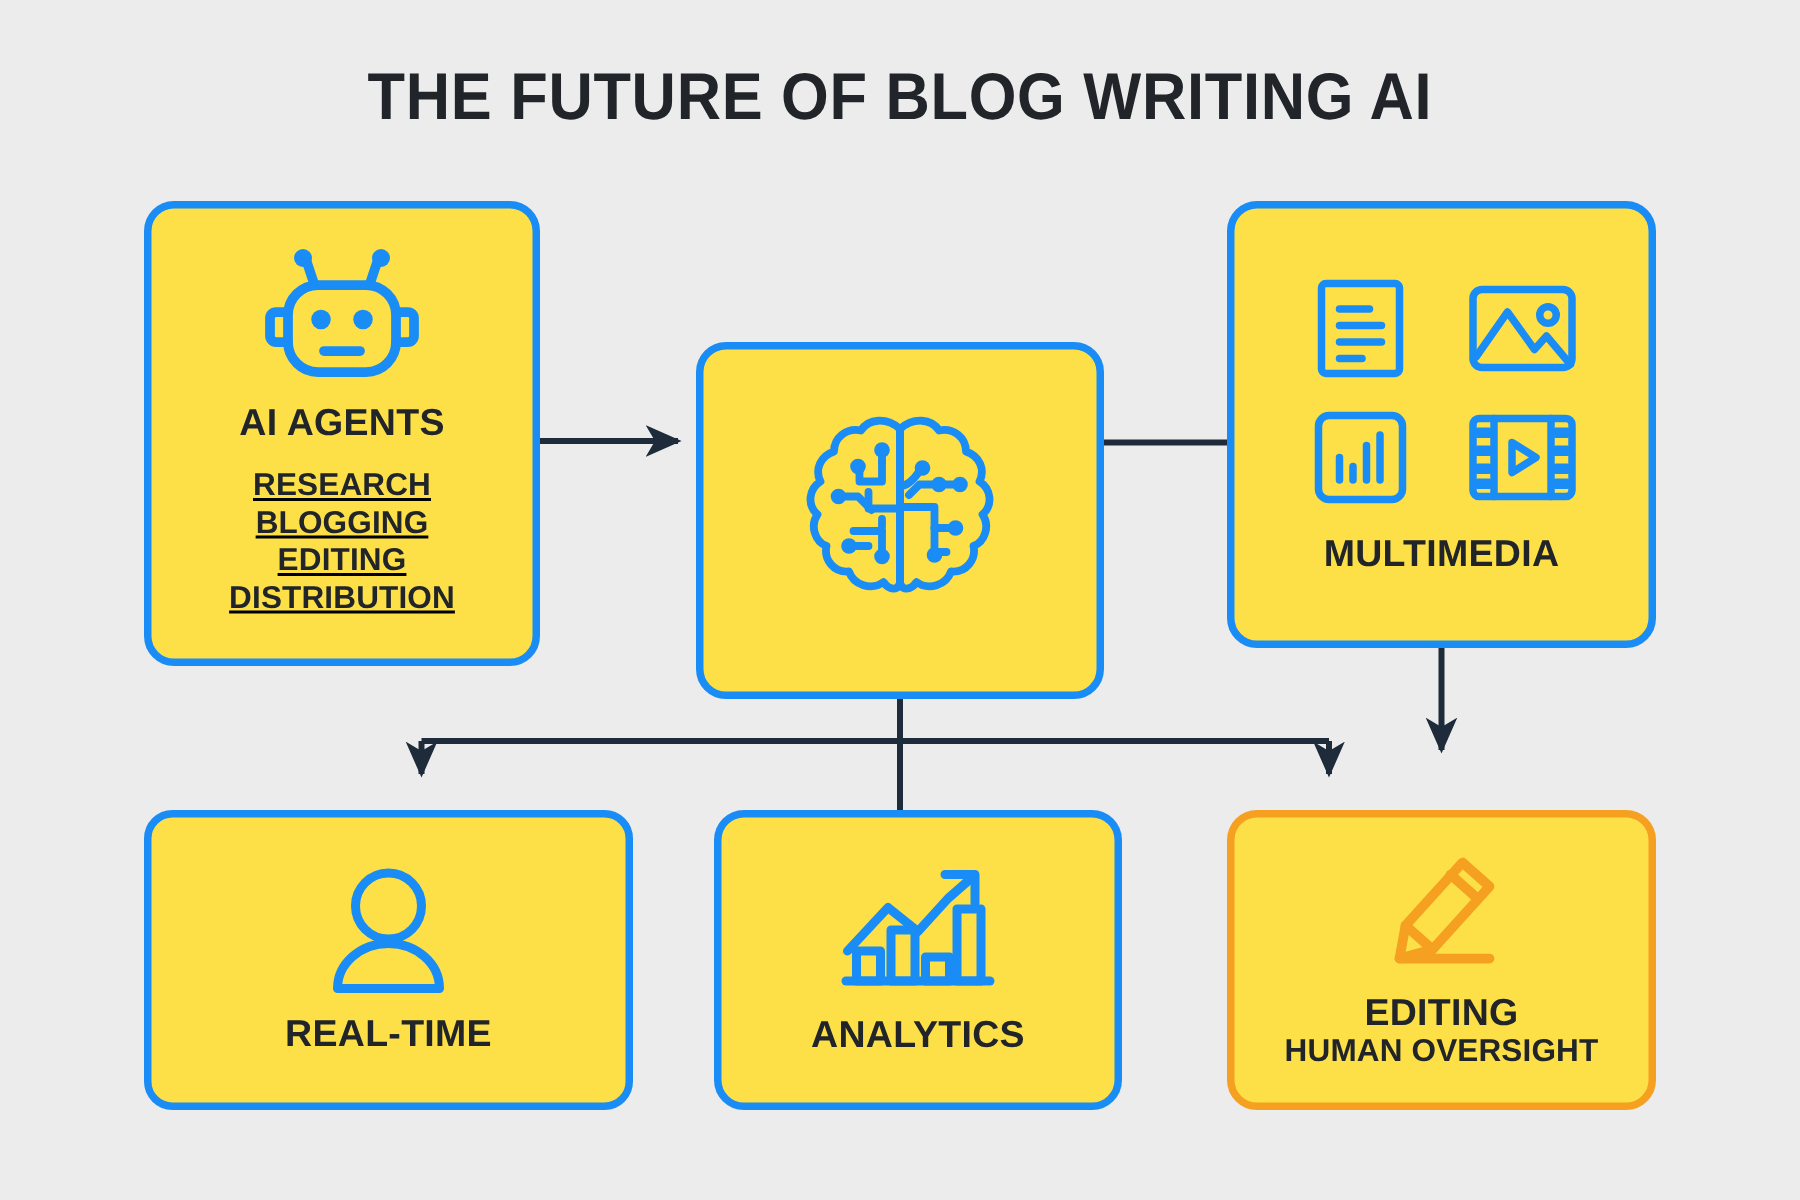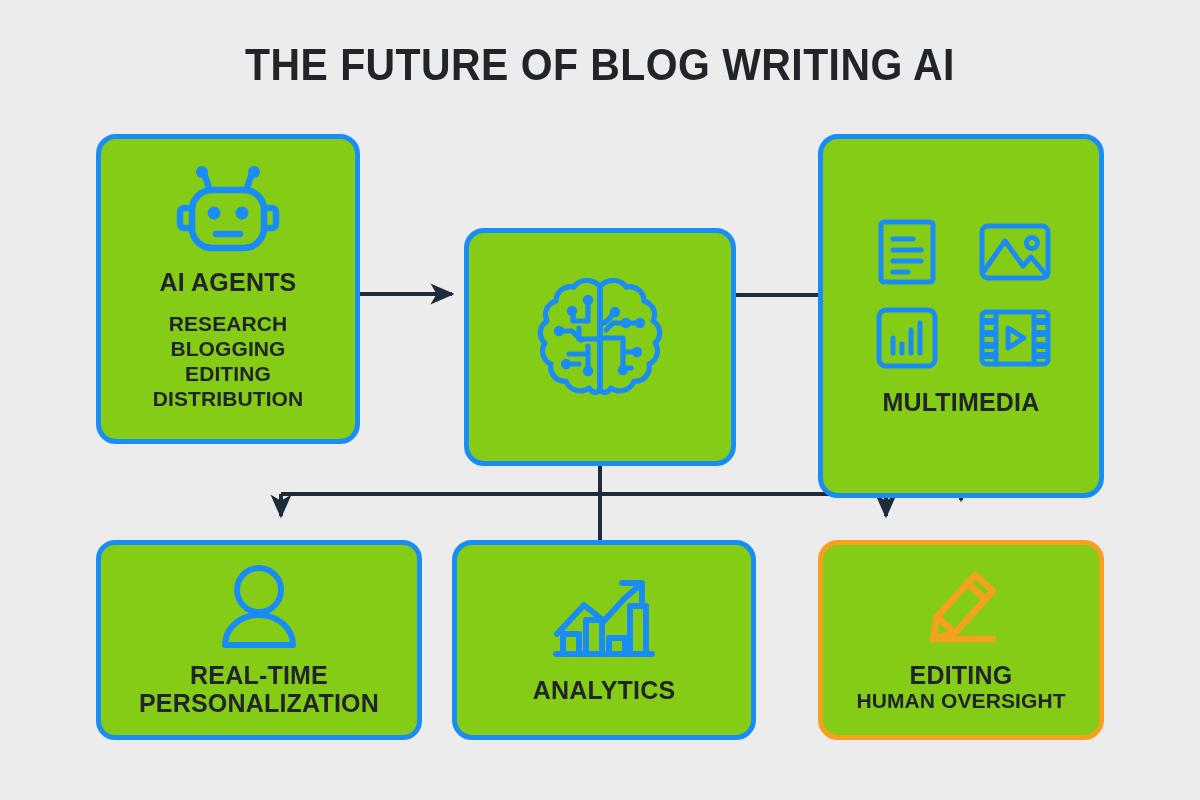--- a/index.html
+++ b/index.html
@@ -19,21 +19,21 @@
     font-size:44px;
     font-weight:bold;
     letter-spacing:0.5px;
     color:#212529;
     transform:scaleX(0.93);
     white-space:nowrap;
   }
 
   .card {
     position:absolute;
-    background:#84cc16;
+    background:#fde047;
     border:5px solid #1a8cf5;
     border-radius:20px;
     display:flex;
     flex-direction:column;
     align-items:center;
     justify-content:center;
     text-align:center;
   }
   .card.orange { border-color:#f5a020; }
 
@@ -47,30 +47,30 @@
   }
   .card-title.two-line { white-space:normal; }
   .card-sub {
     font-size:21px;
     font-weight:bold;
     color:#212529;
     line-height:1.19;
     letter-spacing:0.1px;
     white-space:nowrap;
   }
-  .sub-list { margin-top:16px; }
+  .sub-list { margin-top:16px;text-decoration:underline; }
 
   .icon-wrap { display:flex; align-items:center; justify-content:center; }
 
   
   #card-ai-agents    { left:96px;  top:134px; width:264px; height:310px; }
   #card-blogging-ai  { left:464px; top:228px; width:272px; height:238px; }
-  #card-multimedia   { left:818px; top:134px; width:286px; height:364px; }
+  #card-multimedia   { left:818px; top:134px; width:286px; height:298px; }
   #card-personalize  { left:96px;  top:540px; width:326px; height:200px;border-radius:19px; }
-  #card-analytics    { left:452px; top:540px; width:304px; height:200px; }
+  #card-analytics    { left:476px; top:540px; width:272px; height:200px; }
   #card-editing      { left:818px; top:540px; width:286px; height:200px; }
 
   #card-ai-agents .icon-wrap   { margin-bottom:10px; }
   #card-blogging-ai .icon-wrap { margin-bottom:14px; }
   #card-multimedia .icon-grid {
     display:grid;
     grid-template-columns:repeat(2, 78px);
     grid-template-rows:repeat(2, 72px);
     gap:14px 30px;
     margin-bottom:14px;
@@ -278,21 +278,20 @@
   <div class="card" id="card-personalize">
     <div class="icon-wrap">
       <svg width="82" height="86" viewBox="0 0 82 86">
         <g fill="none" stroke="#1a8cf5" stroke-width="6" stroke-linecap="round" stroke-linejoin="round">
           <circle cx="41" cy="27" r="22"></circle>
           <path d="M7 82 A34 30 0 0 1 75 82 Z"></path>
         </g>
       </svg>
     </div>
     <div class="card-title two-line">REAL-TIME</div>
-    <div class="card-title two-line">PERSONALIZATION</div>
   </div>
 
   <div class="card" id="card-analytics">
     <div class="icon-wrap">
       <svg width="104" height="86" viewBox="0 0 104 86">
         <g fill="none" stroke="#1a8cf5" stroke-width="6" stroke-linecap="round" stroke-linejoin="round">
           <path d="M4 78 L100 78"></path>
           <rect x="11" y="58" width="16" height="20"></rect>
           <rect x="34" y="44" width="16" height="34"></rect>
           <rect x="57" y="62" width="16" height="16"></rect>

